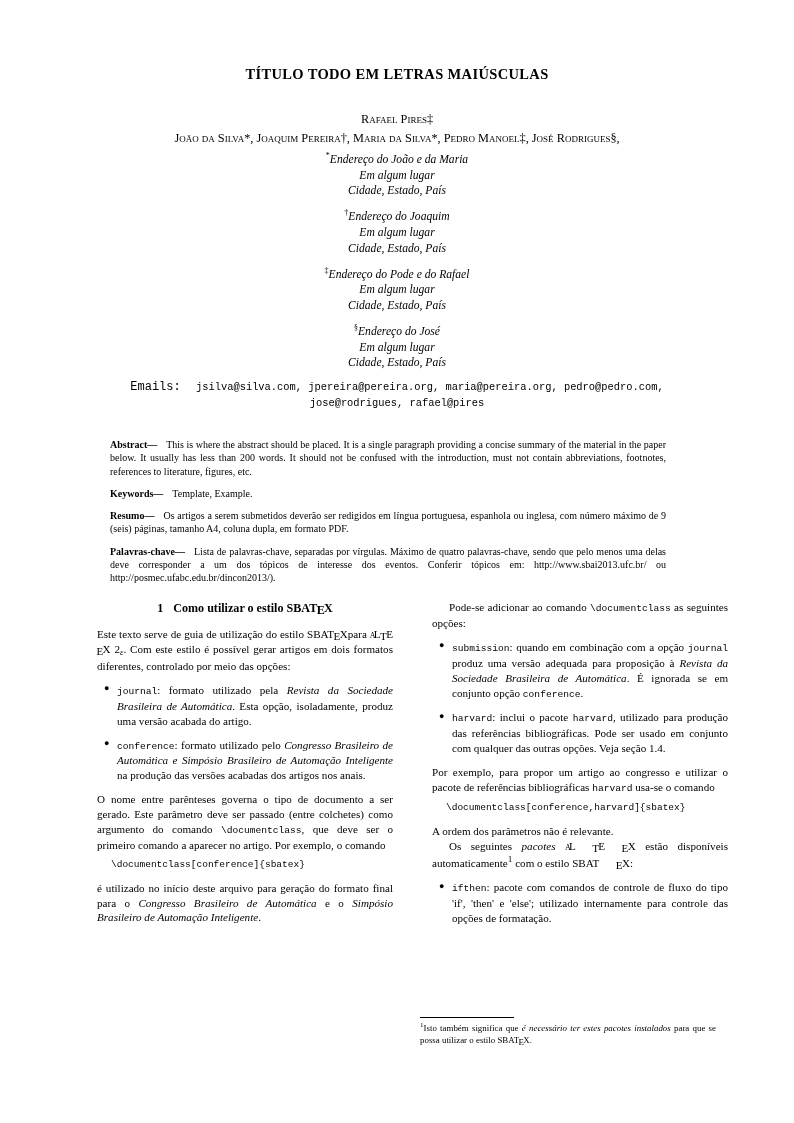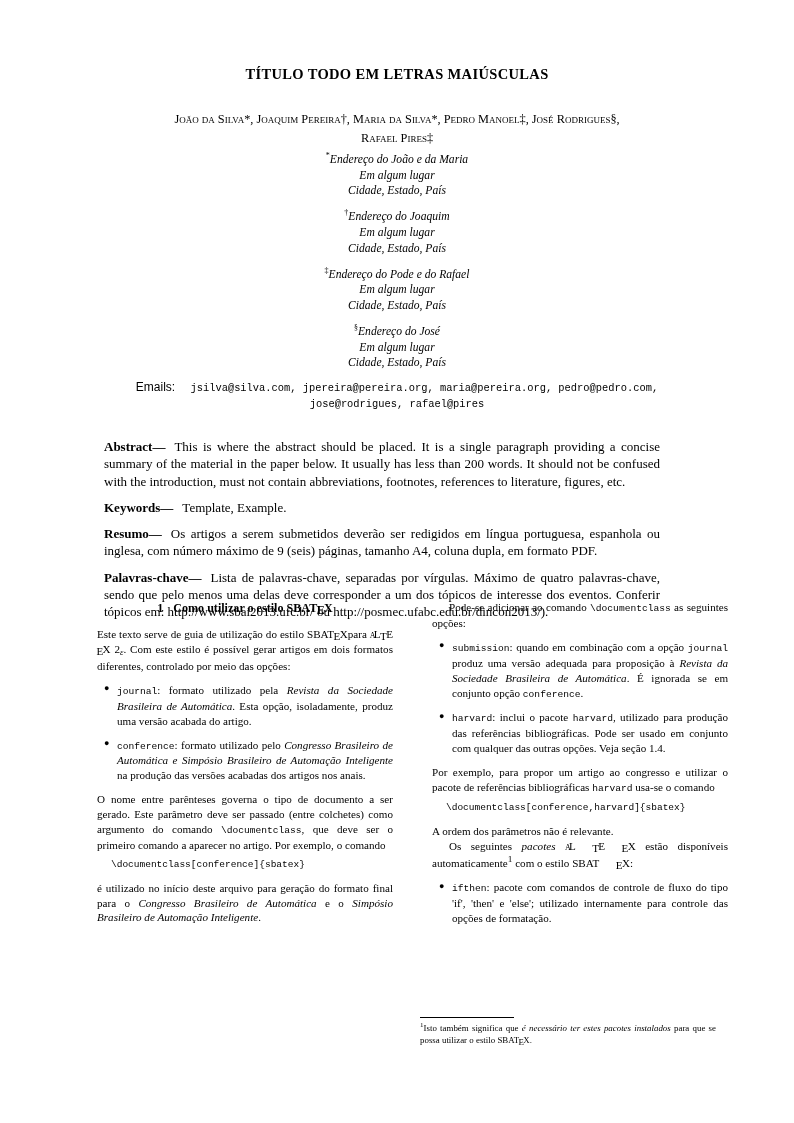--- a/index.html
+++ b/index.html
@@ -57,31 +57,31 @@
   .addr-block .l1 sup { font-style: normal; font-size: 8px; }
 
   
   .emails {
     position: absolute;
     left: 95px; top: 378px; width: 604px;
     text-align: center;
     font-size: 11.2px;
     line-height: 1.52;
   }
-  .emails .lbl { font-family: Liberation Sans, sans-serif; font-size: 12px; }
+  .emails .lbl { font-family: Liberation Mono, monospace; font-size: 12px; }
   .emails .mono {
     font-family: "Liberation Mono", "DejaVu Sans Mono", monospace;
     font-size: 10.4px;
   }
 
   
   .absblock {
     position: absolute;
-    left: 104px; top: 438px; width: 556px;
-    font-size: 13px;
+    left: 110px; top: 438px; width: 556px;
+    font-size: 10px;
     line-height: 1.33;
     text-align: justify;
   }
   .absblock p { margin: 0 0 9px 0; }
   .absblock p:last-child { margin-bottom: 12px; }
   .absblock b { font-weight: bold; }
   .absblock .gap { display: inline-block; width: 9px; }
 
   
   .col {
@@ -170,22 +170,22 @@
   .footnote sup { font-size: 7px; }
 </style>
 </head>
 <body>
 
 <div class="page">
 
   <div class="title">TÍTULO TODO EM LETRAS MAIÚSCULAS</div>
 
   <div class="authors">
+    <div>Rafael Pires‡</div>
     <div>João da Silva*, Joaquim Pereira†, Maria da Silva*, Pedro Manoel‡, José Rodrigues§,</div>
-    <div>Rafael Pires‡</div>
   </div>
 
   <div class="addresses">
     <div class="addr-block">
       <div class="l1"><sup>*</sup><span>Endereço do João e da Maria</span></div>
       <div>Em algum lugar</div>
       <div>Cidade, Estado, País</div>
     </div>
     <div class="addr-block">
       <div class="l1"><sup>†</sup><span>Endereço do Joaquim</span></div>

